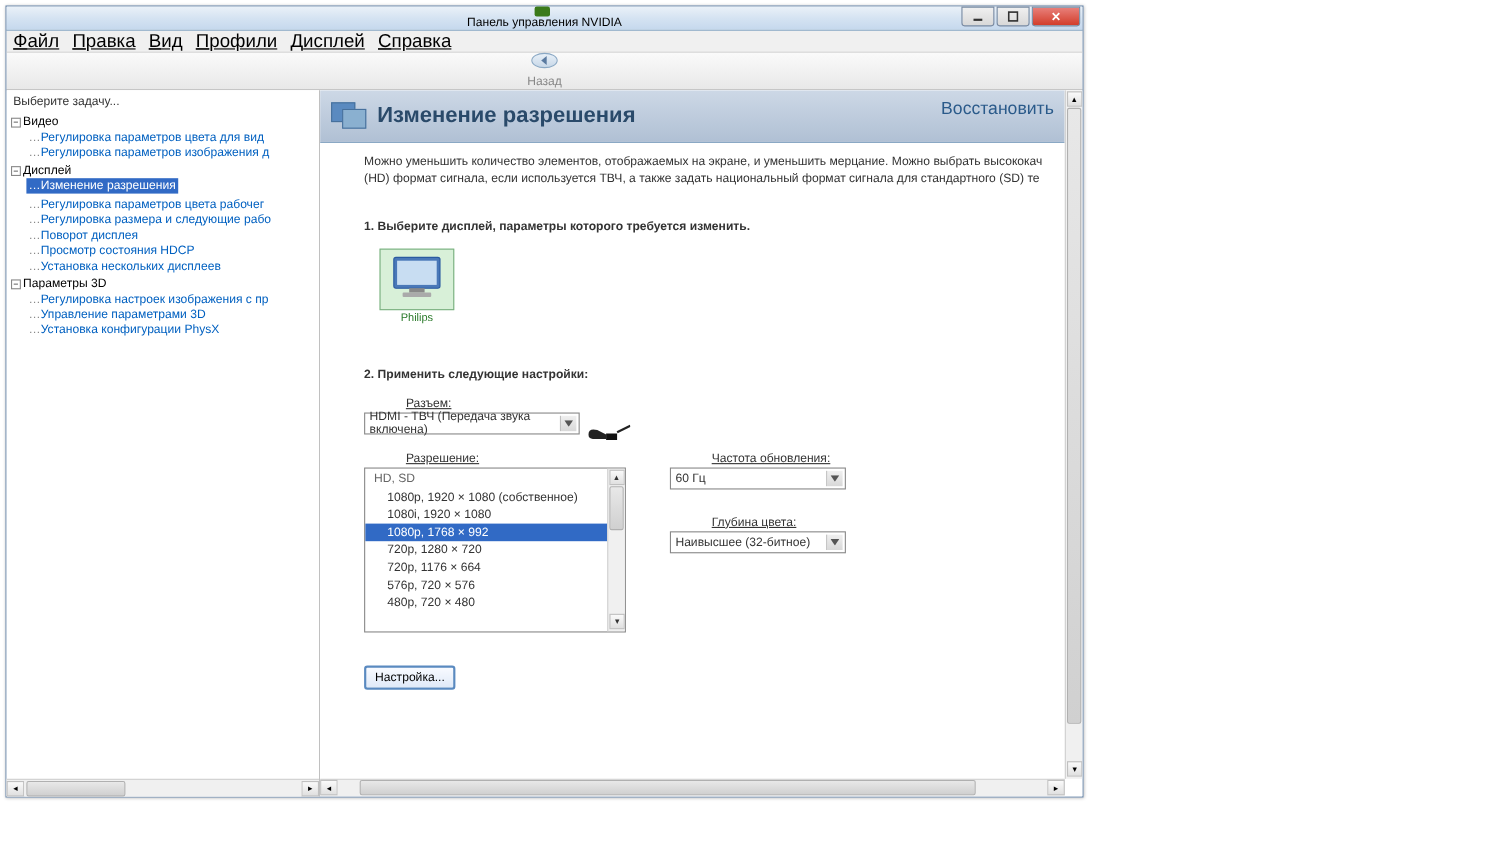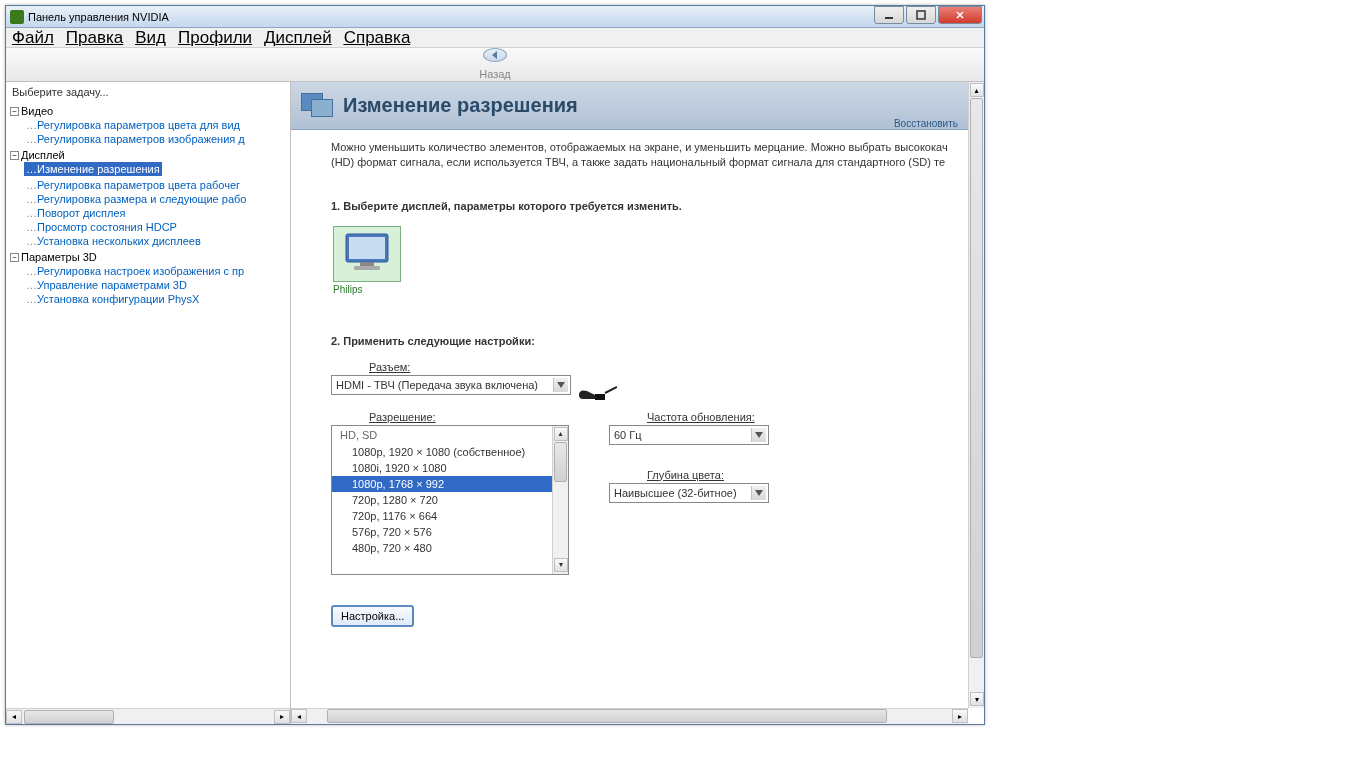--- a/index.html
+++ b/index.html
@@ -8,20 +8,21 @@
 .window {
   width: 980px; height: 720px; position: absolute; top: 5px; left: 5px;
   border: 1px solid #5a7aa0; background: #fff;
   box-shadow: 0 0 3px rgba(0,0,0,0.3);
 }
 
 .titlebar {
   height: 22px; background: linear-gradient(to bottom, #eaf1f8 0%, #d5e3f2 50%, #c5d8ed 100%);
   display: flex; align-items: center; padding: 0 4px; border-bottom: 1px solid #8aa8c4;
   position: relative;
+  flex-direction: column;
 }
 .titlebar-icon { width: 14px; height: 14px; background: #3a7a1a; margin-right: 4px; border-radius: 2px; display: inline-block; }
 .titlebar-text { font-size: 11px; color: #000; }
 .win-buttons { position: absolute; right: 2px; top: 0; display: flex; gap: 2px; }
 .win-btn { width: 30px; height: 18px; border: 1px solid #7a8aa0; background: linear-gradient(to bottom,#f0f0f0,#d8d8d8); border-radius: 0 0 3px 3px; display: flex; align-items: center; justify-content: center; font-size: 10px; cursor: default; }
 .win-btn.close { background: linear-gradient(to bottom,#e8807a,#d23c2a); color: #fff; width: 44px; }
 .win-btn svg { width: 10px; height: 10px; }
 
 .menubar { height: 20px; background: #f0f0f0; border-bottom: 1px solid #d0d0d0; display: flex; align-items: center; padding: 0 6px; gap: 12px; font-size: 17px; }
 .menubar span { text-decoration: underline; cursor: default; }
@@ -59,37 +60,37 @@
 .sys-icon { width: 14px; height: 14px; background: #2a4a2a; border-radius: 2px; display: inline-block; }
 .sys-link { font-size: 11px; color: #0060c0; text-decoration: underline; cursor: default; }
 
 .main { flex: 1; background: #fff; position: relative; overflow: hidden; }
 .main-inner { position: absolute; inset: 0 16px 16px 0; overflow: hidden; }
 .page-header { height: 48px; background: linear-gradient(to bottom,#cdd8e6,#b0c0d4); border-bottom: 1px solid #8aa8c4; display: flex; align-items: center; padding: 0 10px; position: relative; }
 .page-header-icon { width: 34px; height: 30px; margin-right: 8px; position: relative; }
 .page-header-icon .mon1 { position:absolute; left:0; top:2px; width:22px; height:18px; background:#5a8ac0; border:1px solid #46709c; }
 .page-header-icon .mon2 { position:absolute; left:10px; top:8px; width:22px; height:18px; background:#8ab0d0; border:1px solid #46709c; }
 .page-title { font-family: "Trebuchet MS", Tahoma, sans-serif; font-size: 20px; color: #2a4a6a; font-weight: bold; }
-.restore-link { position: absolute; right: 10px; bottom: 0; font-size: 10px; color: #2a5a8a; cursor: default; }
+.restore-link { position: absolute; right: 10px; bottom: 20px; font-size: 16px; color: #2a5a8a; cursor: default; }
 
 .page-body { padding: 10px 20px 10px 40px; font-size: 11px; color: #333; }
 .description { font-size: 11px; color: #333; line-height: 1.35; margin-bottom: 30px; }
 
 .section-title { font-size: 11px; font-weight: bold; margin-bottom: 14px; }
 
-.display-tile { width: 68px; margin-left: 2px; margin-bottom: 40px; }
+.display-tile { width: 68px; text-align: center; margin-left: 14px; margin-bottom: 40px; }
 .display-box { width: 68px; height: 56px; border: 1px solid #7ab080; background: #d8f0d8; display: flex; align-items: center; justify-content: center; }
 .monitor-svg { width: 50px; height: 44px; }
 .display-name { font-size: 10px; color: #2a7a2a; margin-top: 2px; }
 
 .field-row { display: flex; gap: 40px; margin-top: 6px; }
 .field-col {}
 .field-label { font-size: 11px; margin-bottom: 2px; text-decoration: underline; }
 .field-label.no-under { text-decoration: none; padding-left: 38px; }
-.combo { width: 240px; height: 20px; border: 1px solid #888; background: #fff; font-size: 11px; display: flex; align-items: center; padding: 0 4px; position: relative; cursor: default; }
+.combo { width: 196px; height: 20px; border: 1px solid #888; background: #fff; font-size: 11px; display: flex; align-items: center; padding: 0 4px; position: relative; cursor: default; }
 .combo.small { width: 160px; }
 .combo .arrow { position:absolute; right:2px; top:2px; bottom:2px; width:15px; background: linear-gradient(to bottom,#f0f0f0,#d8d8d8); border-left: 1px solid #c0c0c0; display:flex; align-items:center; justify-content:center; }
 .combo .arrow svg { width:8px; height:6px; fill:#555; }
 
 .cable-icon { margin-left: 6px; margin-top: 10px; width: 40px; height: 20px; display: inline-block; }
 
 .listbox { width: 238px; height: 150px; border: 1px solid #888; background: #fff; font-size: 11px; overflow: hidden; position: relative; margin-top: 2px; }
 .listbox-inner { position:absolute; inset: 0 16px 0 0; overflow:hidden; }
 .list-header { padding: 3px 8px; color: #666; }
 .list-item { padding: 2px 8px 2px 20px; cursor: default; white-space: nowrap; }

